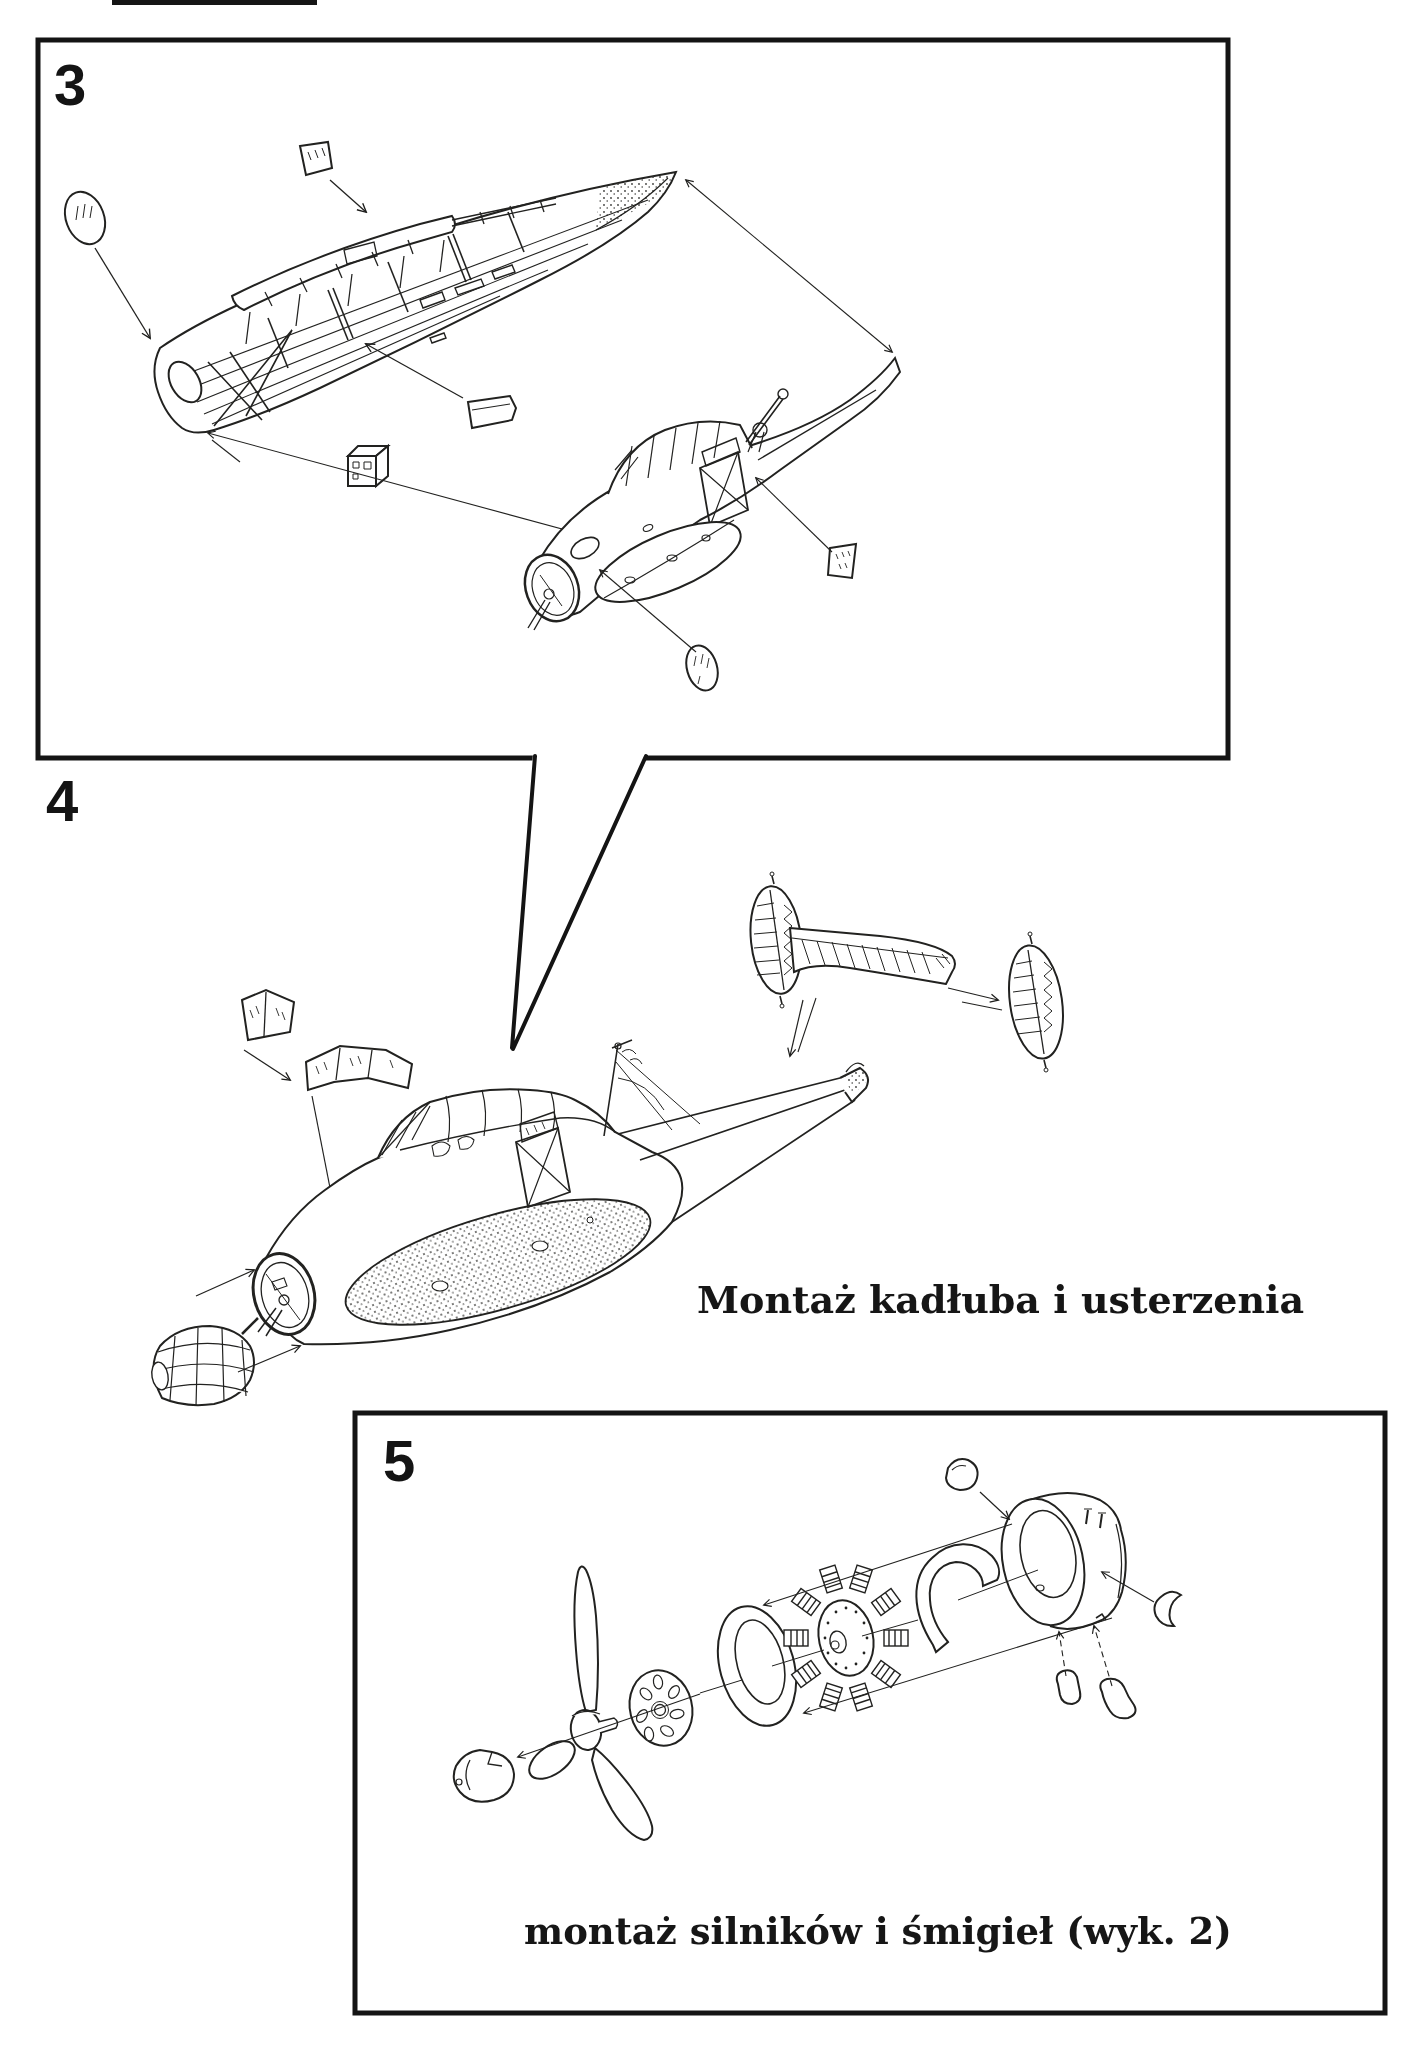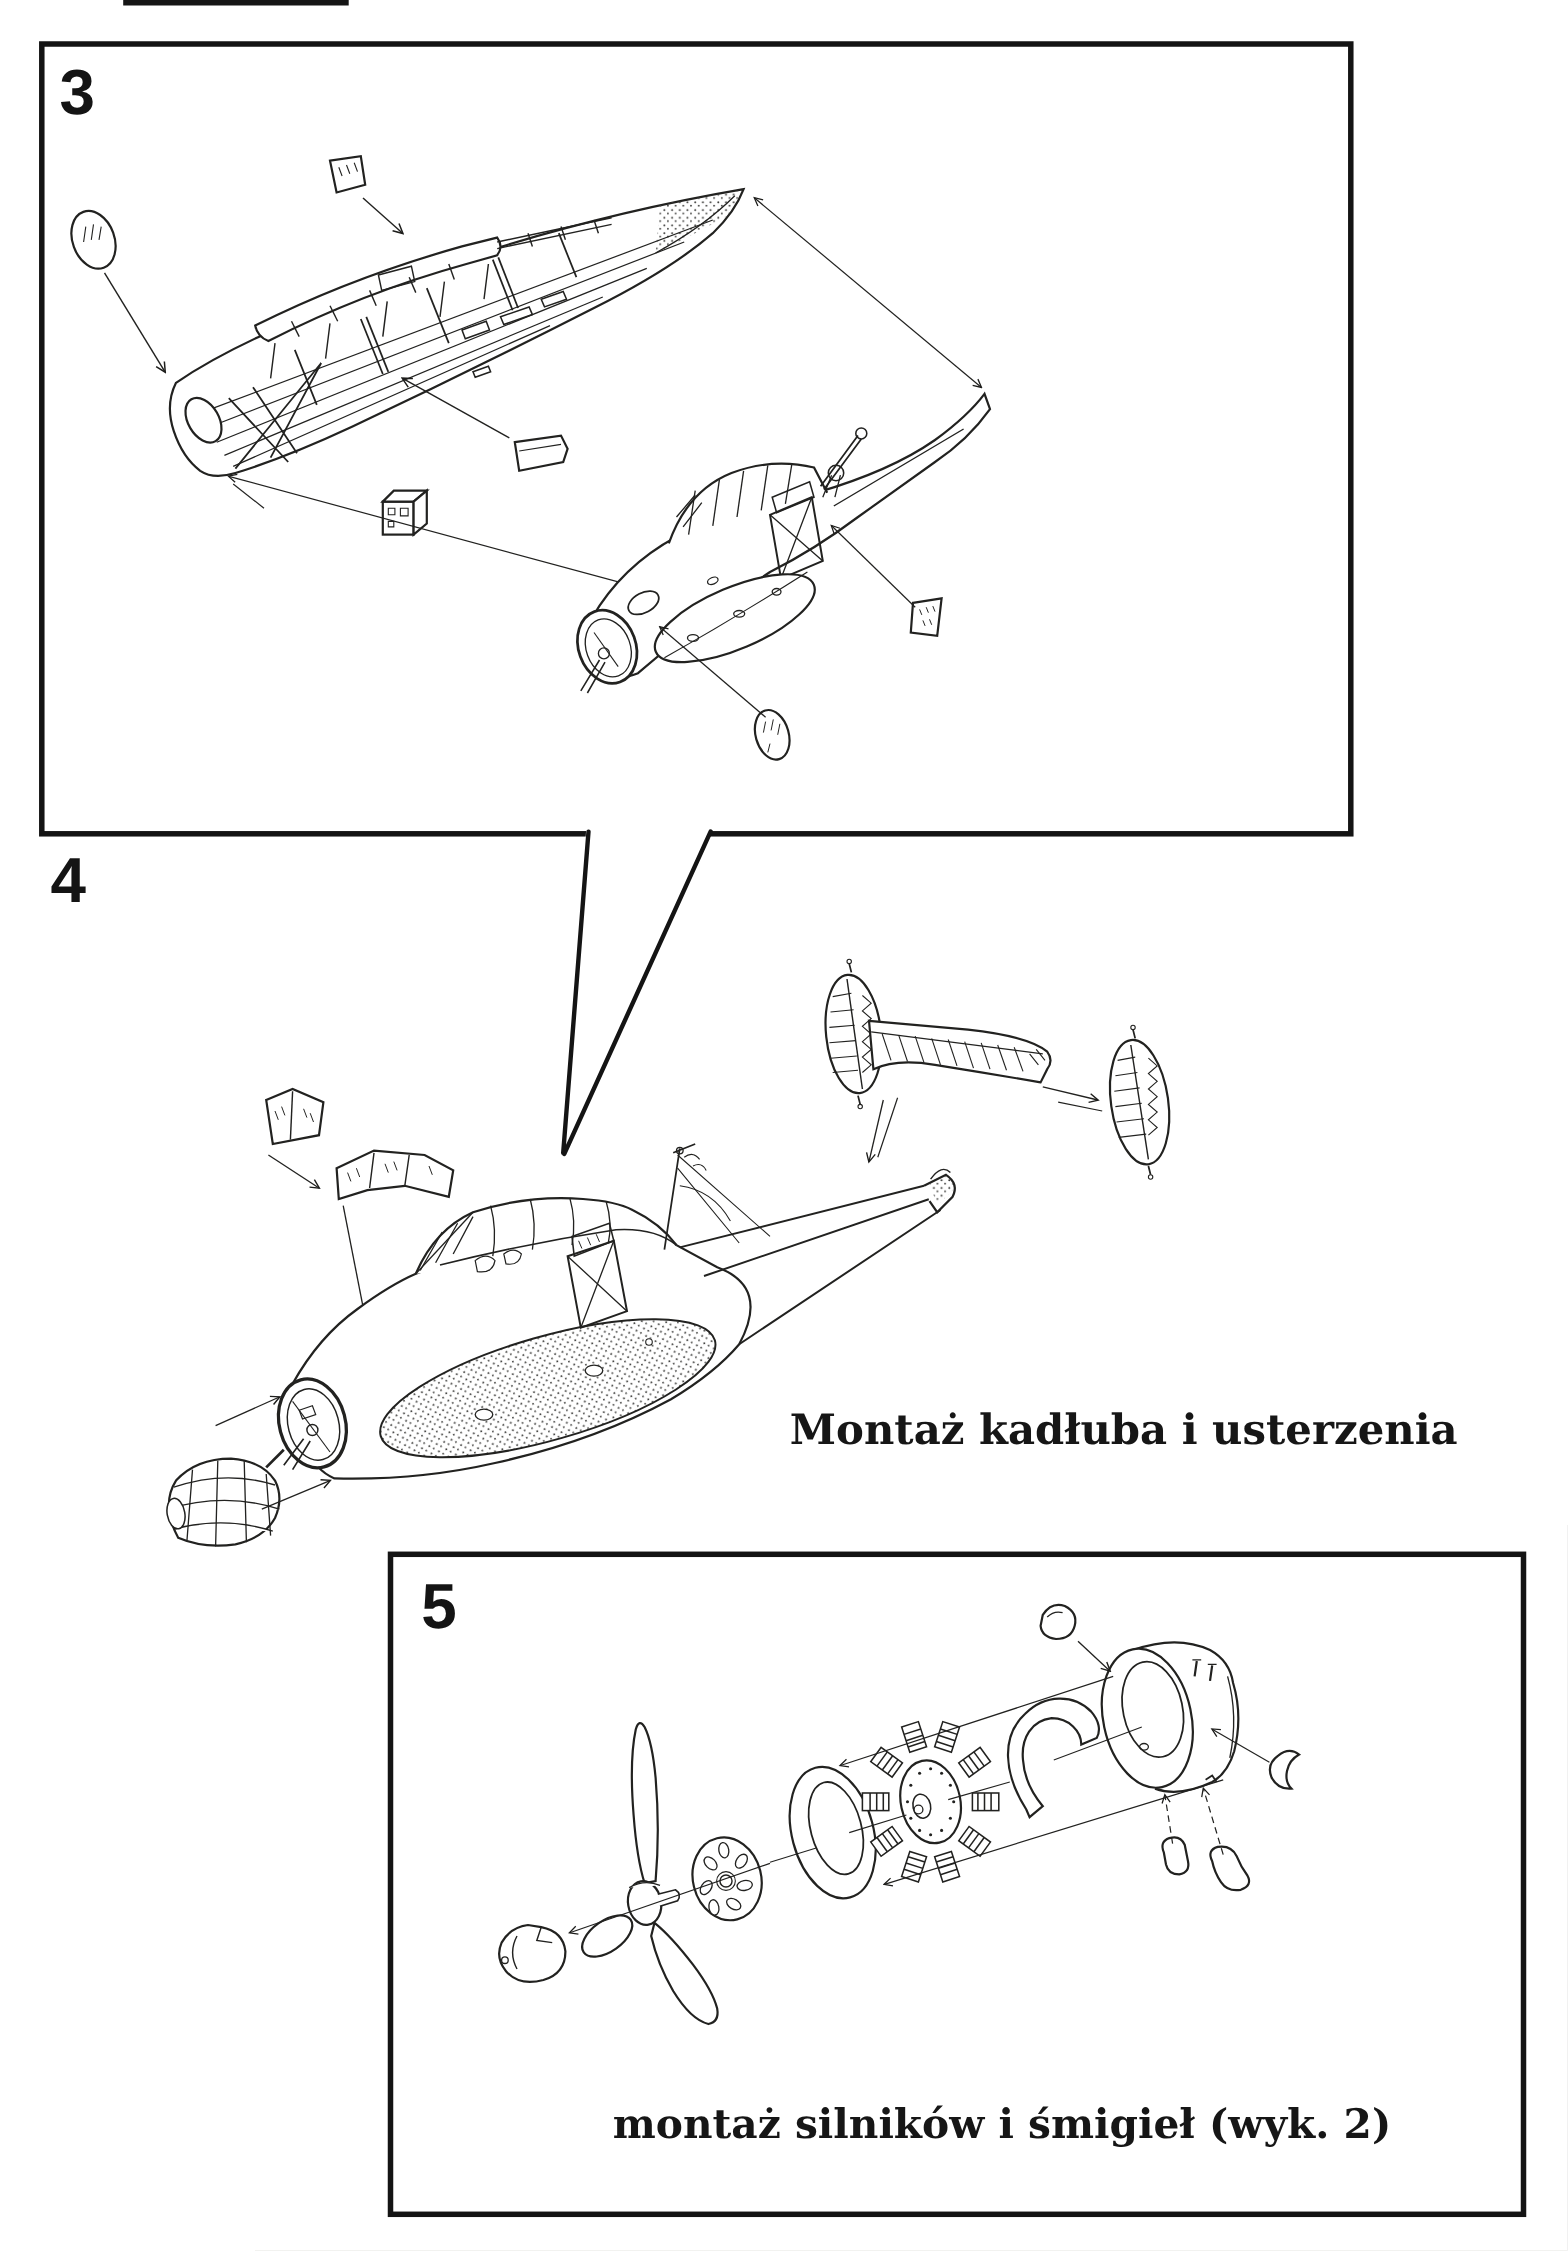--- a/index.html
+++ b/index.html
@@ -3,22 +3,22 @@
 <meta charset="utf-8">
 <style>
   html,body{margin:0;padding:0;background:#e8e8e6;}
   #page{position:relative;width:1425px;height:2046px;background:#ffffff;overflow:hidden;
         font-family:"Liberation Sans",sans-serif;}
   #art{position:absolute;left:0;top:0;width:1425px;height:2046px;}
   .stepnum{position:absolute;font-family:"Liberation Sans",sans-serif;font-weight:800;
            font-size:58px;color:#141414;letter-spacing:0;line-height:1;}
   .caption{position:absolute;font-family:"DejaVu Serif","Liberation Serif",serif;
            font-weight:bold;color:#161616;}
-  #caption4{left:718px;top:1274px;font-size:38px;line-height:52px;}
-  #caption5{left:557px;top:1908px;font-size:37px;line-height:46px;}
+  #caption4{left:697px;top:1274px;font-size:38px;line-height:52px;}
+  #caption5{left:524px;top:1908px;font-size:37px;line-height:46px;}
 </style>
 </head>
 <body>
 
 <div id="page">
 
 <svg id="art" viewBox="0 0 1425 2046" xmlns="http://www.w3.org/2000/svg">
   <defs>
     <marker id="ah" viewBox="0 0 12 12" refX="10" refY="6" markerWidth="9" markerHeight="9" orient="auto-start-reverse">
       <path d="M1.5 1.5 L10.5 6 L1.5 10.5" fill="none" stroke="#1d1d1b" stroke-width="1.4"></path>

